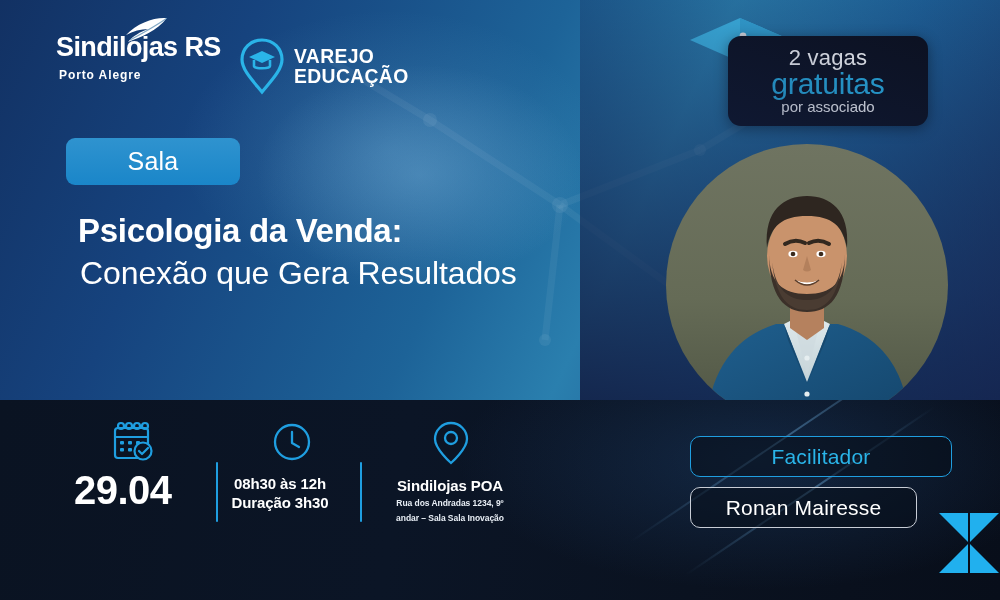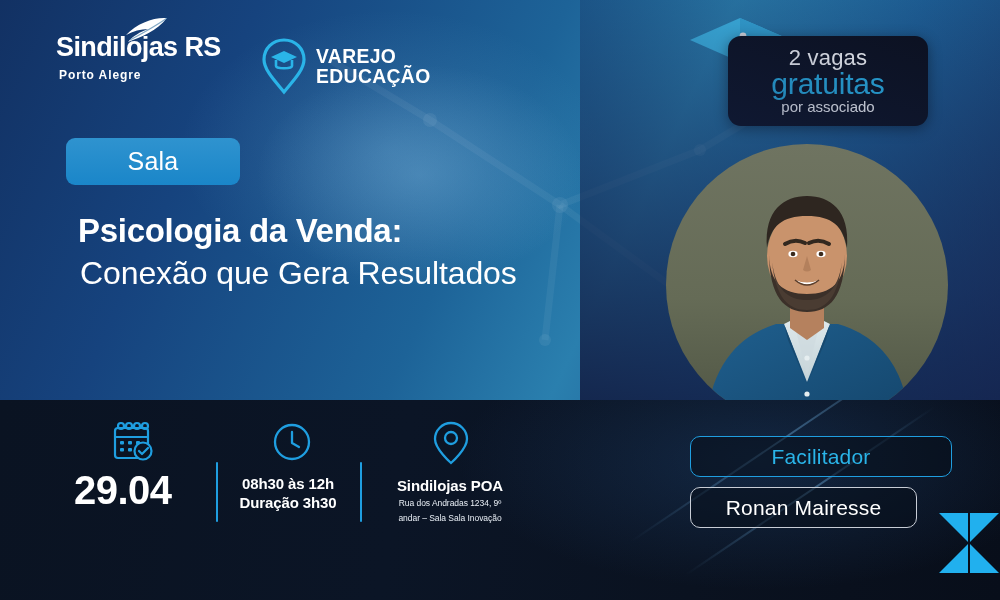--- a/index.html
+++ b/index.html
@@ -31,21 +31,21 @@
   }
   .net { position:absolute; left:0; top:0; width:1000px; height:402px; opacity:.5; }
 
   .glow-a{
     position:absolute; left:250px; top:60px; width:340px; height:230px;
     background:radial-gradient(ellipse at center, rgba(150,205,240,.28), rgba(150,205,240,0) 68%);
     border-radius:50%;
   }
 
   
-  .logos { position:absolute; left:56px; top:34px; display:flex; align-items:flex-start; gap:40px; }
+  .logos { position:absolute; left:56px; top:34px; display:flex; align-items:flex-start; gap:18px; }
 
   .logo-sind { position:relative; }
   .sind-main {
     font-size:27px; font-weight:bold; color:#ffffff; letter-spacing:-0.6px;
     line-height:1; white-space:nowrap;
   }
   .sind-sub {
     font-size:12px; font-weight:bold; color:#ffffff; letter-spacing:.9px;
     margin-top:7px; margin-left:3px;
   }
@@ -115,21 +115,21 @@
   .info-ico { position:absolute; }
   .date-num {
     position:absolute; left:74px; top:468px;
     font-size:40px; font-weight:bold; color:#ffffff; letter-spacing:-.5px;
   }
 
   .vsep { position:absolute; width:2px; background:#1f9ee0; border-radius:1px; }
 
   .info-col { position:absolute; text-align:center; }
   .info-title { font-size:15px; font-weight:bold; color:#ffffff; line-height:1.28; letter-spacing:-.1px; }
-  .info-sub { font-size:8.5px; font-weight:normal; color:#e8eef5; line-height:1.3; margin-top:3px; letter-spacing:-.05px; }
+  .info-sub { font-size:8.5px; font-weight:bold; color:#e8eef5; line-height:1.3; margin-top:3px; letter-spacing:-.05px; }
 
   
   .fac-box {
     position:absolute; border-radius:10px;
     display:flex; align-items:center; justify-content:center;
     background:rgba(8,14,26,.55);
   }
   .fac-1 { left:690px; top:436px; width:262px; height:41px; border:1.6px solid #1f9ee0; }
   .fac-1 span { font-size:21px; color:#2ab4e8; letter-spacing:.2px; }
   .fac-2 { left:690px; top:487px; width:227px; height:41px; border:1.6px solid #c8cdd6; }
@@ -289,21 +289,21 @@
     <path d="M29 31 L32 34 L38 28" stroke="#1f9ee0" stroke-width="2.2" fill="none" stroke-linecap="round" stroke-linejoin="round"></path>
   </svg>
   <div class="date-num">29.04</div>
 
   <div class="vsep" style="left:216px; top:462px; height:60px;"></div>
 
   <svg class="info-ico" style="left:272px; top:422px;" width="40" height="40" viewBox="0 0 40 40">
     <circle cx="20" cy="20" r="17" fill="none" stroke="#1f9ee0" stroke-width="2.3"></circle>
     <path d="M20 10 L20 21 L27 25" stroke="#1f9ee0" stroke-width="2.3" fill="none" stroke-linecap="round" stroke-linejoin="round"></path>
   </svg>
-  <div class="info-col" style="left:225px; top:474px; width:126px;">
+  <div class="info-col" style="left:217px; top:474px; width:126px;">
     <div class="info-title">08h30 às 12h</div>
     <div class="info-title">Duração 3h30</div>
   </div>
 
   <div class="vsep" style="left:360px; top:462px; height:60px;"></div>
 
   <svg class="info-ico" style="left:432px; top:420px;" width="38" height="46" viewBox="0 0 38 46">
     <path d="M19 3 C10.2 3 3 10.2 3 19 C3 29 19 43 19 43 C19 43 35 29 35 19 C35 10.2 27.8 3 19 3 Z" fill="none" stroke="#1f9ee0" stroke-width="2.3"></path>
     <circle cx="19" cy="18" r="6" fill="none" stroke="#1f9ee0" stroke-width="2.3"></circle>
   </svg>

